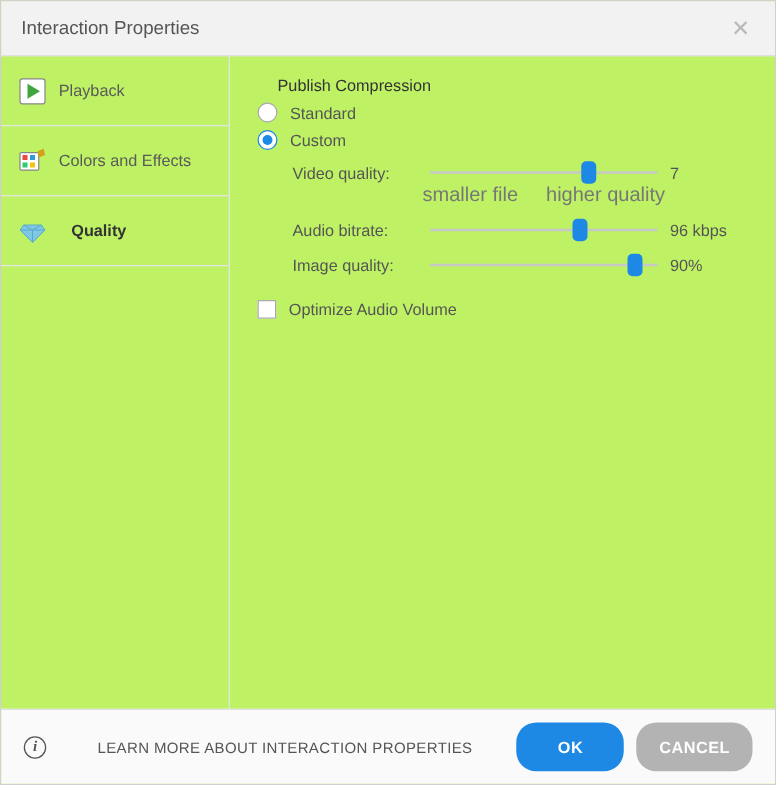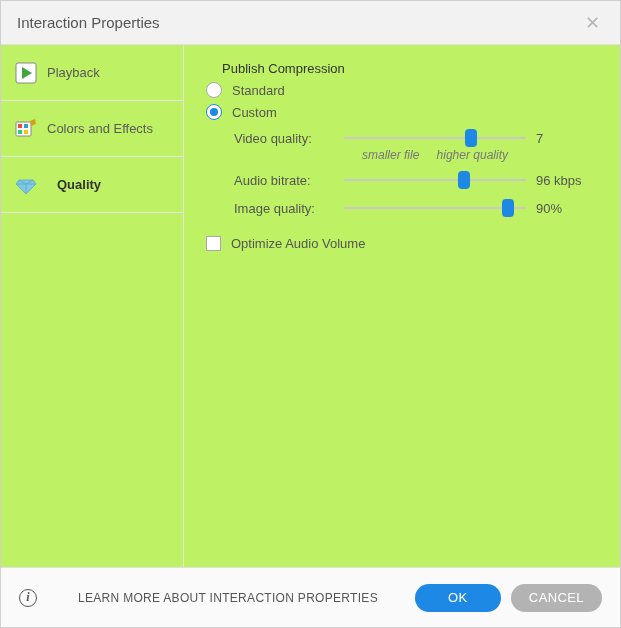--- a/index.html
+++ b/index.html
@@ -128,24 +128,23 @@
     background: #1e88e5;
     border-radius: 4px;
   }
   .slider-value {
     color: #555;
     white-space: nowrap;
   }
   .minmax-row {
     display: grid;
     grid-template-columns: 100px 1fr 62px;
-    column-gap: 26px;
-    font-size: 12px;
+    column-gap: 2px;
+    font-size: 16px;
     color: #777;
-    font-style: italic;
   }
   .minmax-inner {
     display: flex; justify-content: space-between;
     padding: 0 2px;
     margin-top:-2px;
   }
   .checkbox-row {
     display: flex; align-items: center; gap: 10px;
     margin: 18px 0 0 0;
     cursor: pointer;
@@ -180,28 +179,29 @@
     color: #555;
     letter-spacing: 0.3px;
     font-size: 12px;
     text-transform: uppercase;
     cursor: pointer;
     margin-left: 31px;
   }
   .spacer { flex: 1; }
   .btn {
     min-width: 86px;
-    height: 28px;
+    height: 39px;
     border-radius: 16px;
     border: none;
     font-size: 13px;
     letter-spacing: 0.4px;
     cursor: pointer;
     display: flex; align-items: center; justify-content: center;
     padding: 0 18px;
+    font-weight: bold;
   }
   .btn-primary {
     background: #1e88e5;
     color: #fff;
   }
   .btn-secondary {
     background: #b3b3b3;
     color: #fff;
   }
 </style>

